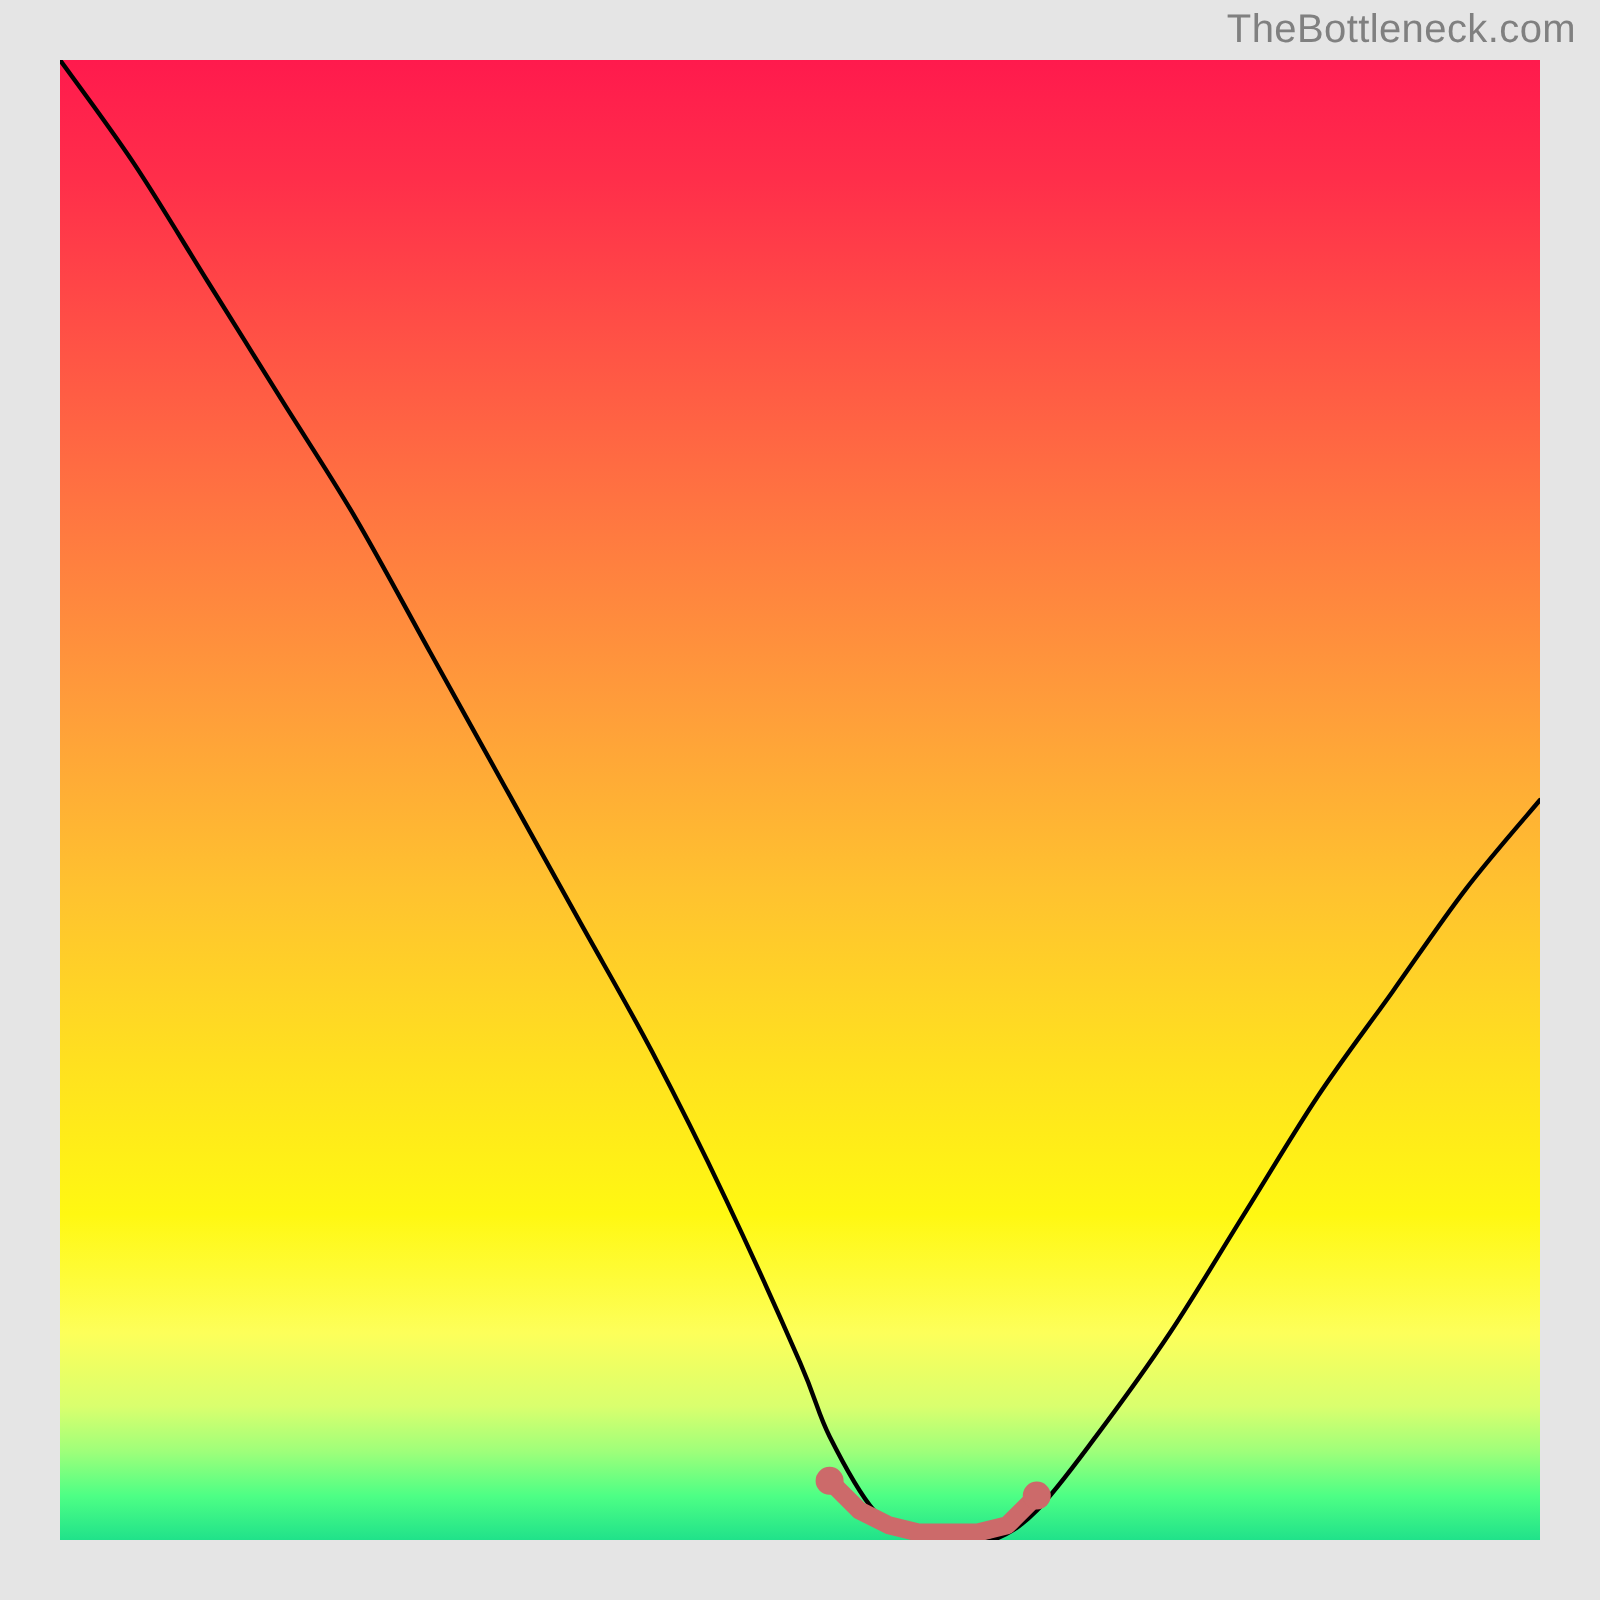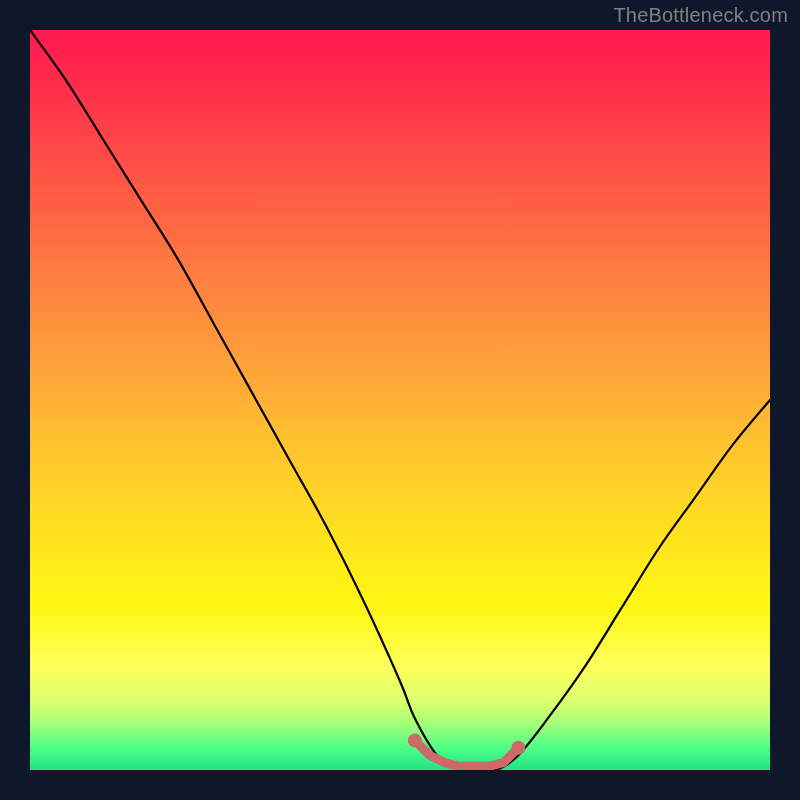--- a/index.html
+++ b/index.html
@@ -10,21 +10,21 @@
     background: #000;
     overflow: hidden;
     font-family: Arial, Helvetica, sans-serif;
   }
   .frame {
     position: absolute;
     left: 0;
     top: 0;
     width: 800px;
     height: 800px;
-    background: #0f172a;
+    background: #e5e5e5;
   }
   .plot {
     position: absolute;
     left: 30px;
     top: 30px;
     width: 740px;
     height: 740px;
     background: linear-gradient(to bottom,
       #ff1a4d 0%,
       #ff2e4a 8%,

